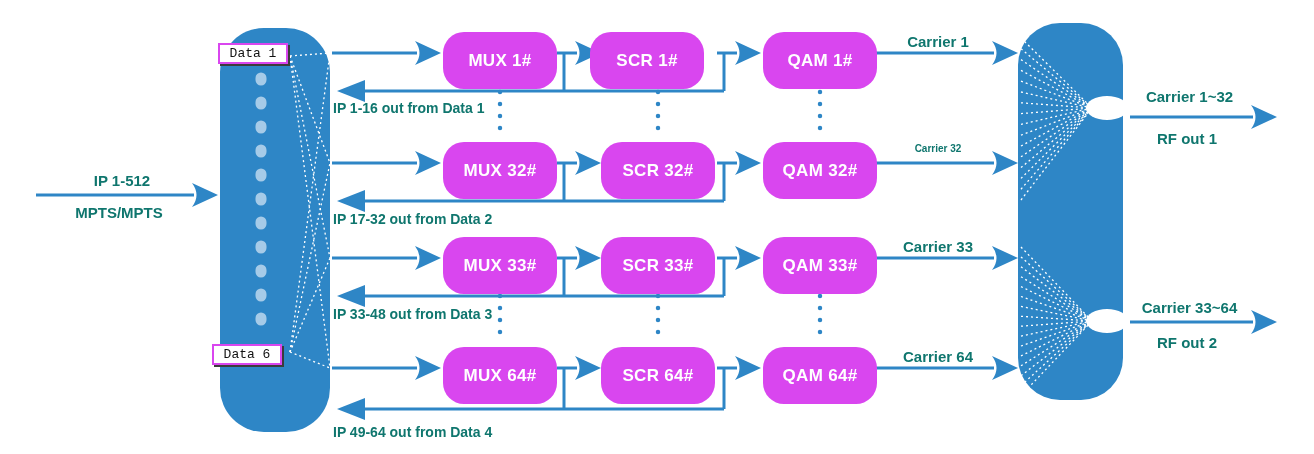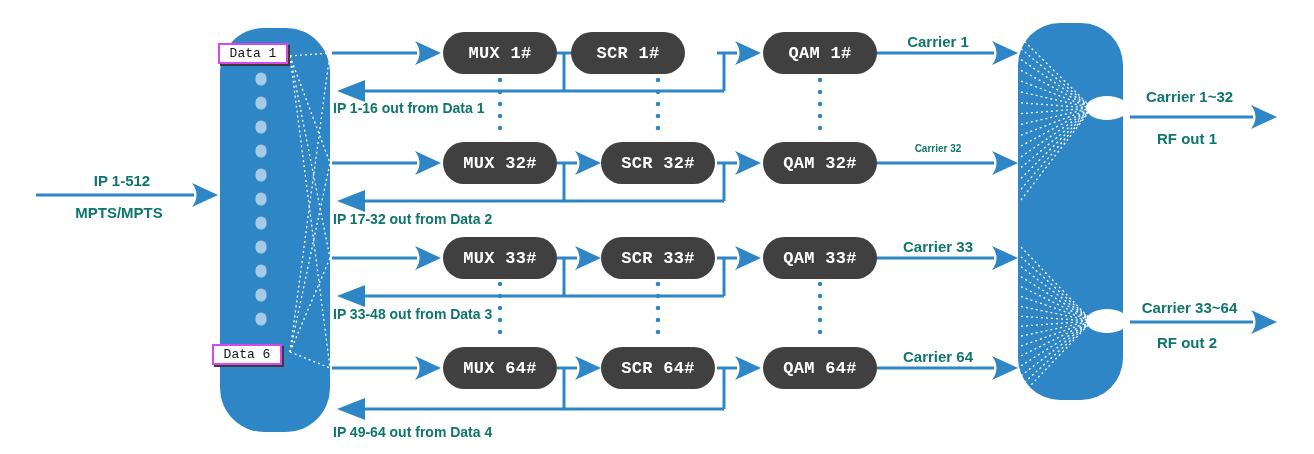--- a/index.html
+++ b/index.html
@@ -4,23 +4,23 @@
 <style>
   html,body{margin:0;padding:0;background:#fff;}
   .stage{position:relative;width:1314px;height:454px;background:#ffffff;overflow:hidden;
          font-family:"Liberation Sans",sans-serif;}
   svg.layer{position:absolute;left:0;top:0;}
   .cl{stroke:#2e86c6;stroke-width:3;fill:none;}
   .fillshape{fill:#2e86c6;}
   .dots{stroke:#2e86c6;stroke-width:4.5;stroke-dasharray:0 12;stroke-linecap:round;}
   .pdash{stroke:#a6cbe8;stroke-width:11;stroke-dasharray:2 22;stroke-linecap:round;}
   #mesh line,#fan-top line,#fan-bottom line{stroke:#ffffff;stroke-width:1.3;stroke-dasharray:2 3;fill:none;}
-  .pill{position:absolute;width:114px;height:42px;border-radius:21px;background:#404040;
+  .pill{position:absolute;width:114px;height:57px;border-radius:21px;background:#d946ef;
         color:#fff;font-weight:bold;font-size:17px;display:flex;align-items:center;
-        justify-content:center;letter-spacing:.3px;font-family:Liberation Mono, monospace;}
+        justify-content:center;letter-spacing:.3px;}
   .lbl{position:absolute;color:#0f766e;font-weight:bold;font-size:14px;white-space:nowrap;}
   .lbl.c{text-align:center;}
   .port{position:absolute;width:70px;height:21px;background:#fff;border:2px solid #d946ef;
         box-shadow:2px 2px 0 #3c3c3c;box-sizing:border-box;
         font-family:"Liberation Mono",monospace;font-size:13px;color:#111;
         display:flex;align-items:center;justify-content:center;}
 </style>
 </head>
 <body>
 
@@ -152,21 +152,21 @@
     </g>
   </svg>
 
   <div class="lbl c" style="left:58px;top:172px;width:128px;font-size:15px">IP 1-512</div>
   <div class="lbl c" style="left:52px;top:204px;width:134px;font-size:15px">MPTS/MPTS</div>
 
   <div class="port" style="left:218px;top:43px">Data 1</div>
   <div class="port" style="left:212px;top:344px">Data 6</div>
 
   <div class="pill" style="left:443px;top:32px">MUX 1#</div>
-  <div class="pill" style="left:571px;top:32px">SCR 1#</div>
+  <div class="pill" style="left:590px;top:32px">SCR 1#</div>
   <div class="pill" style="left:763px;top:32px">QAM 1#</div>
 
   <div class="pill" style="left:443px;top:142px">MUX 32#</div>
   <div class="pill" style="left:601px;top:142px">SCR 32#</div>
   <div class="pill" style="left:763px;top:142px">QAM 32#</div>
 
   <div class="pill" style="left:443px;top:237px">MUX 33#</div>
   <div class="pill" style="left:601px;top:237px">SCR 33#</div>
   <div class="pill" style="left:763px;top:237px">QAM 33#</div>
 

